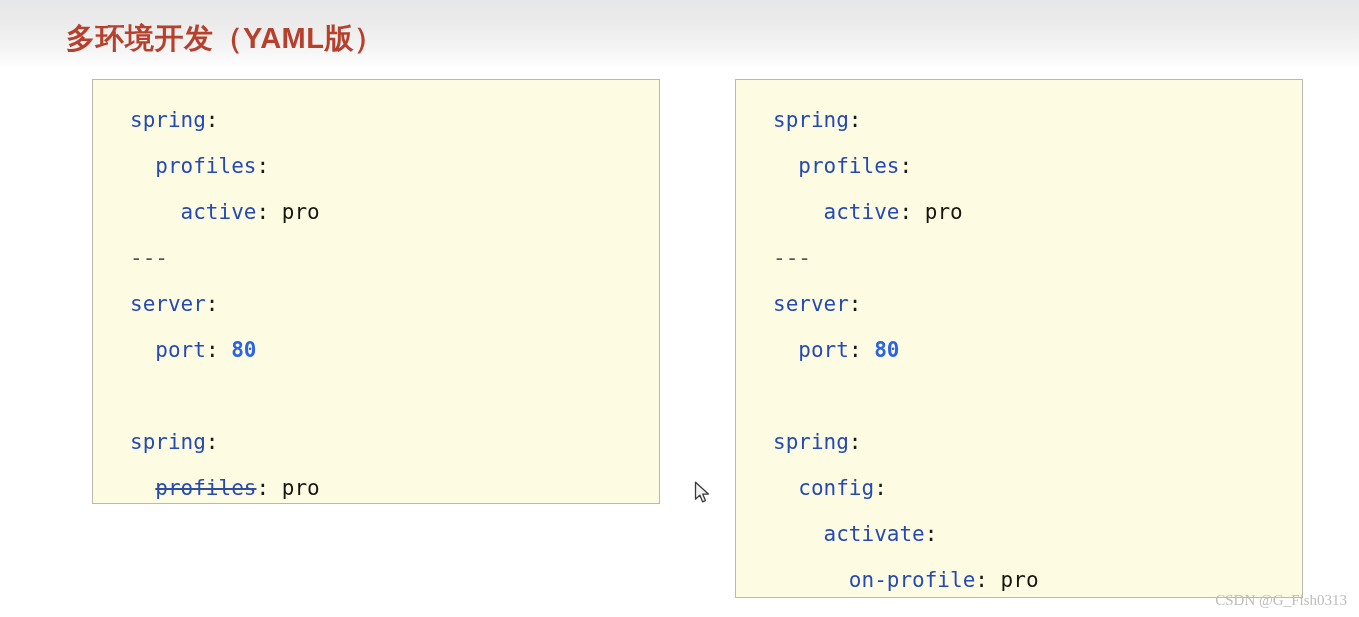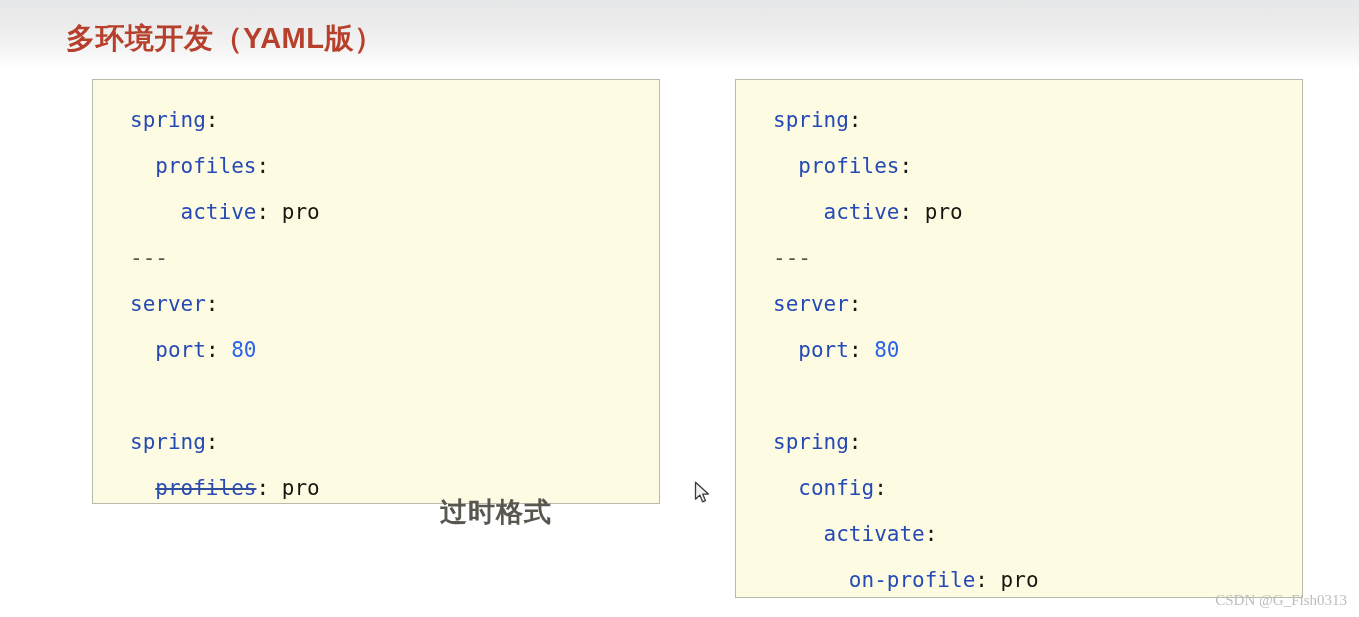--- a/index.html
+++ b/index.html
@@ -71,21 +71,21 @@
     white-space: pre;
     margin-left: 24px;
   }
   .code-line {
     height: 46px;
     white-space: pre;
   }
   .tok-key     { color: #2549b5; }
   .tok-punct   { color: #1a1a1a; }
   .tok-str     { color: #17150f; }
-  .tok-num     { color: #2b63e8; }
+  .tok-num     { color: #2b63e8; font-weight: bold; }
   .tok-doc     { color: #555550; }
   .tok-strike  { color: #2549b5; text-decoration: line-through; text-decoration-color: #2f4f9e; text-decoration-thickness: 2px; }
 
   
   .annotation {
     position: absolute;
     font-family: "Liberation Sans", sans-serif;
     font-size: 27px;
     font-weight: bold;
     white-space: nowrap;
@@ -119,21 +119,20 @@
 </style>
 </head>
 <body>
 
 <div id="slide-bg"></div>
 
 <div id="slide-title" style="color: rgb(182, 64, 44);">多环境开发（YAML版）</div>
 
 <div class="code-card" id="code-card-left" style="background: rgb(253, 252, 227); border-color: rgb(185, 185, 172);">
   <div class="code-body" id="code-body-left"><div class="code-line"><span class="tok-key">spring</span><span class="tok-punct">:</span></div><div class="code-line">  <span class="tok-key">profiles</span><span class="tok-punct">:</span></div><div class="code-line">    <span class="tok-key">active</span><span class="tok-punct">:</span><span class="tok-punct"> </span><span class="tok-str">pro</span></div><div class="code-line"><span class="tok-doc">---</span></div><div class="code-line"><span class="tok-key">server</span><span class="tok-punct">:</span></div><div class="code-line">  <span class="tok-key">port</span><span class="tok-punct">:</span><span class="tok-punct"> </span><span class="tok-num">80</span></div><div class="code-line">&nbsp;</div><div class="code-line"><span class="tok-key">spring</span><span class="tok-punct">:</span></div><div class="code-line">  <span class="tok-strike">profiles</span><span class="tok-punct">:</span><span class="tok-punct"> </span><span class="tok-str">pro</span></div></div>
-  <div class="annotation" id="annotation-left" style="color: rgb(88, 86, 78);">过时格式</div>
 </div>
 
 <div class="code-card" id="code-card-right" style="background: rgb(253, 252, 227); border-color: rgb(185, 185, 172);">
   <div class="code-body" id="code-body-right"><div class="code-line"><span class="tok-key">spring</span><span class="tok-punct">:</span></div><div class="code-line">  <span class="tok-key">profiles</span><span class="tok-punct">:</span></div><div class="code-line">    <span class="tok-key">active</span><span class="tok-punct">:</span><span class="tok-punct"> </span><span class="tok-str">pro</span></div><div class="code-line"><span class="tok-doc">---</span></div><div class="code-line"><span class="tok-key">server</span><span class="tok-punct">:</span></div><div class="code-line">  <span class="tok-key">port</span><span class="tok-punct">:</span><span class="tok-punct"> </span><span class="tok-num">80</span></div><div class="code-line">&nbsp;</div><div class="code-line"><span class="tok-key">spring</span><span class="tok-punct">:</span></div><div class="code-line">  <span class="tok-key">config</span><span class="tok-punct">:</span></div><div class="code-line">    <span class="tok-key">activate</span><span class="tok-punct">:</span></div><div class="code-line">      <span class="tok-key">on-profile</span><span class="tok-punct">:</span><span class="tok-punct"> </span><span class="tok-str">pro</span></div></div>
 
 </div>
 
 <div id="mouse-cursor" style="left: 694px; top: 481px;">
   <svg width="18" height="24" viewBox="0 0 18 24" xmlns="http://www.w3.org/2000/svg">
     <path d="M1.5 1.2 L1.5 18.2 L5.8 14.1 L8.6 20.8 L11.4 19.6 L8.7 13.1 L14.4 13.0 Z" fill="#f2f2f2" stroke="#3a3a3a" stroke-width="1.3" stroke-linejoin="round"></path>

